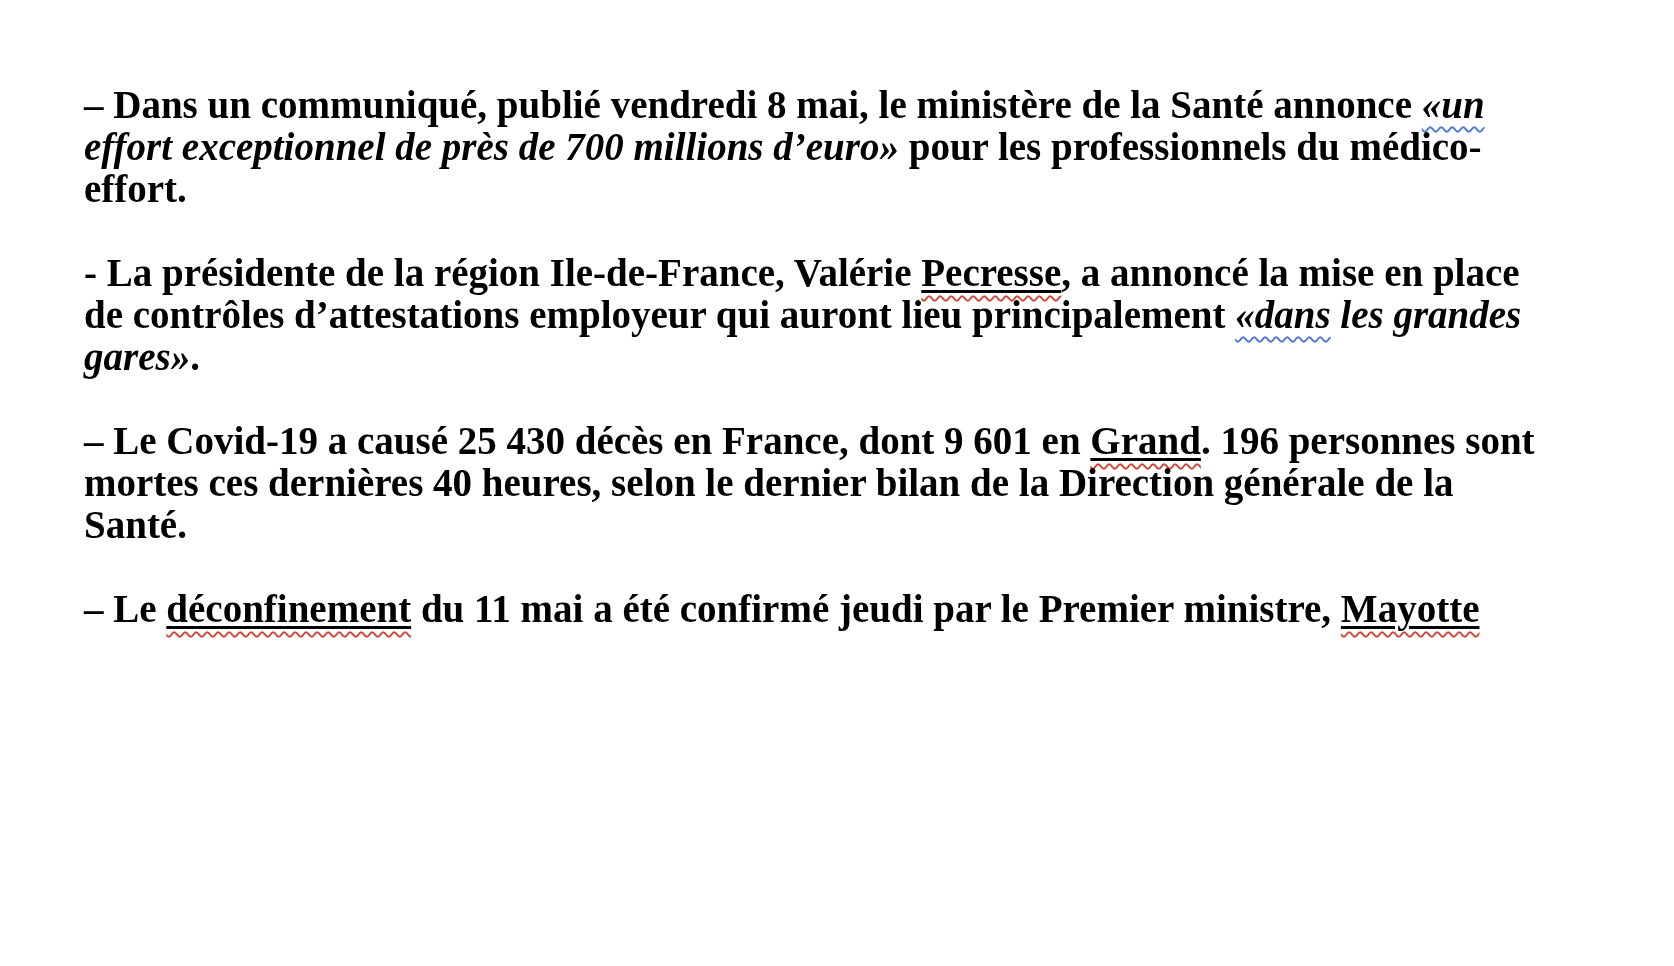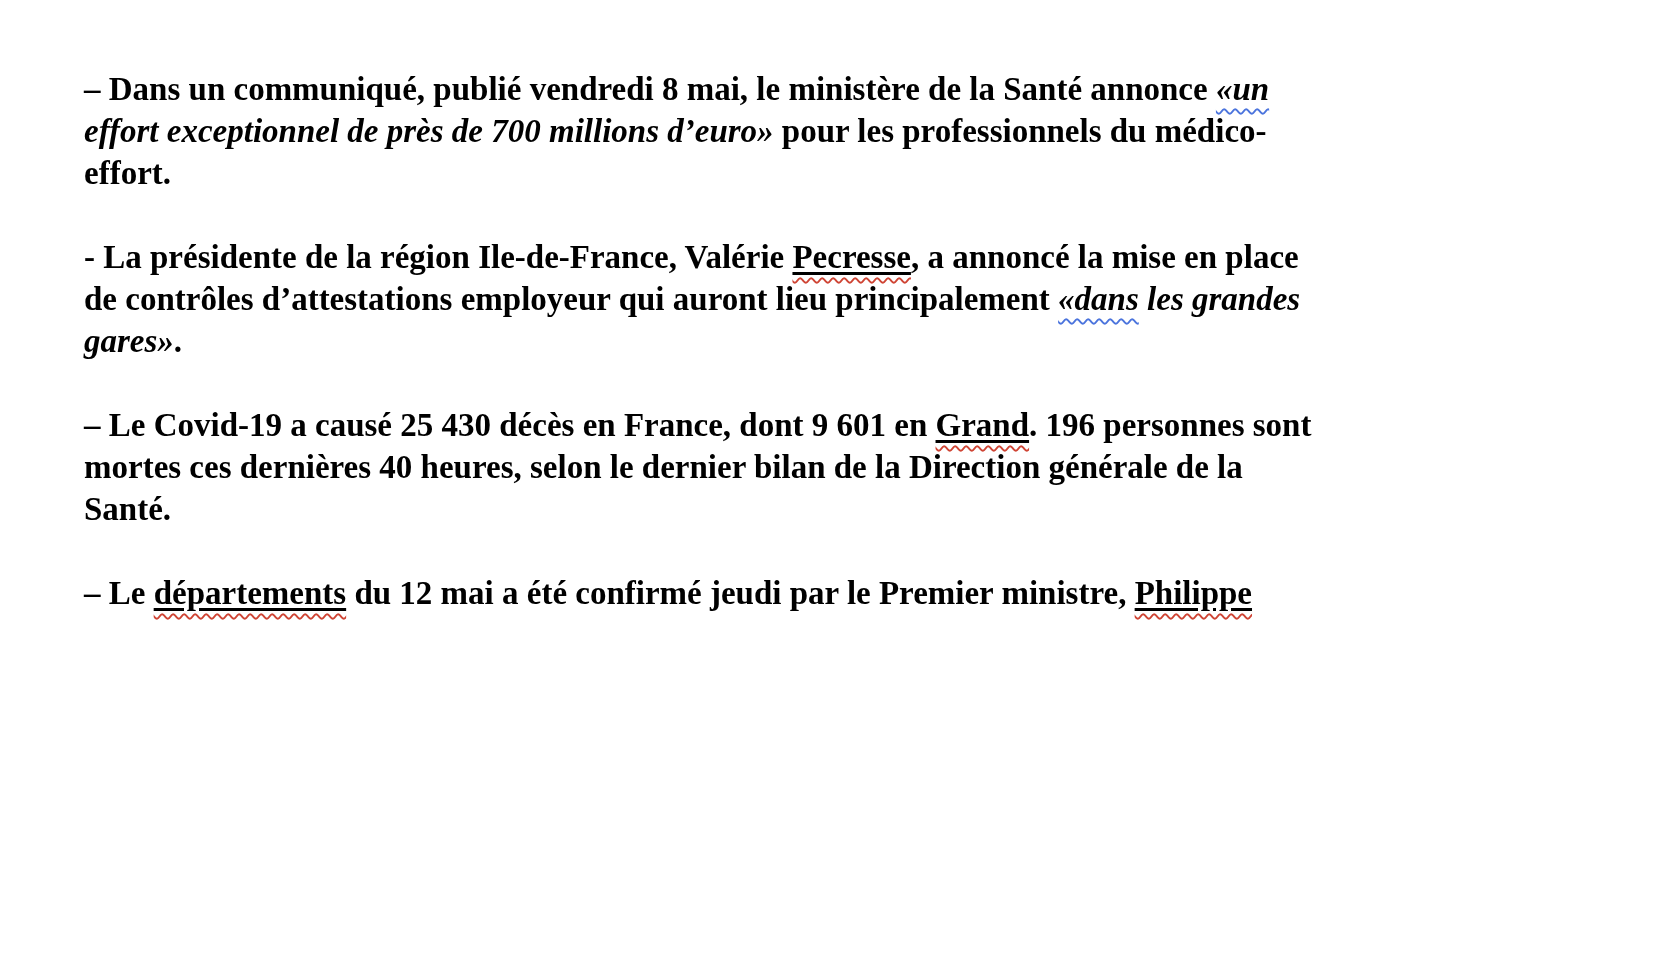--- a/index.html
+++ b/index.html
@@ -9,24 +9,24 @@
   }
   body {
     width: 1674px;
     height: 966px;
     position: relative;
     overflow: hidden;
   }
   .doc {
     position: absolute;
     left: 84px;
-    top: 68px;
+    top: 84px;
     width: 1480px;
     font-family: "Liberation Serif", "DejaVu Serif", serif;
-    font-size: 33px;
+    font-size: 39px;
     line-height: 42px;
     color: var(--text-color, #000000);
     font-weight: bold;
   }
   .para {
     margin: 0 0 42px 0;
     white-space: nowrap;
   }
   .i { font-style: italic; }
   .r { font-weight: normal; }
@@ -50,14 +50,14 @@
     text-underline-offset: 8px;
   }
 </style>
 </head>
 <body style="background: rgb(255, 255, 255);">
 
 <div class="doc">
     <p class="para"><span class="">– Dans un communiqué, publié vendredi 8 mai, le ministère de la Santé annonce </span><span class="wb"><span class="i">«un</span></span><br><span class="i">effort exceptionnel de près de 700 millions d’euro»</span><span class=""> pour les professionnels du médico-</span><br><span class="">effort.</span></p>
     <p class="para"><span class="">- La présidente de la région Ile-de-France, Valérie </span><span class="wr"><span class="u">Pecresse</span></span><span class="">, a annoncé la mise en place</span><br><span class="">de contrôles d’attestations employeur qui auront lieu principalement </span><span class="wb"><span class="i">«dans</span></span><span class="i"> les grandes</span><br><span class="i">gares»</span><span class="">.</span></p>
     <p class="para"><span class="">– Le Covid-19 a causé 25 430 décès en France, dont 9 601 en </span><span class="wr"><span class="u">Grand</span></span><span class="">. 196 personnes sont</span><br><span class="">mortes ces dernières 40 heures, selon le dernier bilan de la Direction générale de la</span><br><span class="">Santé.</span></p>
-    <p class="para"><span class="">– Le </span><span class="wr"><span class="u">départements</span></span><span class=""> du 12 mai a été confirmé jeudi par le Premier ministre, </span><span class="wr"><span class="u">Philippe</span></span><br></p>
+    <p class="para"><span class="">– Le </span><span class="wr"><span class="u">déconfinement</span></span><span class=""> du 11 mai a été confirmé jeudi par le Premier ministre, </span><span class="wr"><span class="u">Mayotte</span></span><br></p>
   </div>
 
 </body></html>

